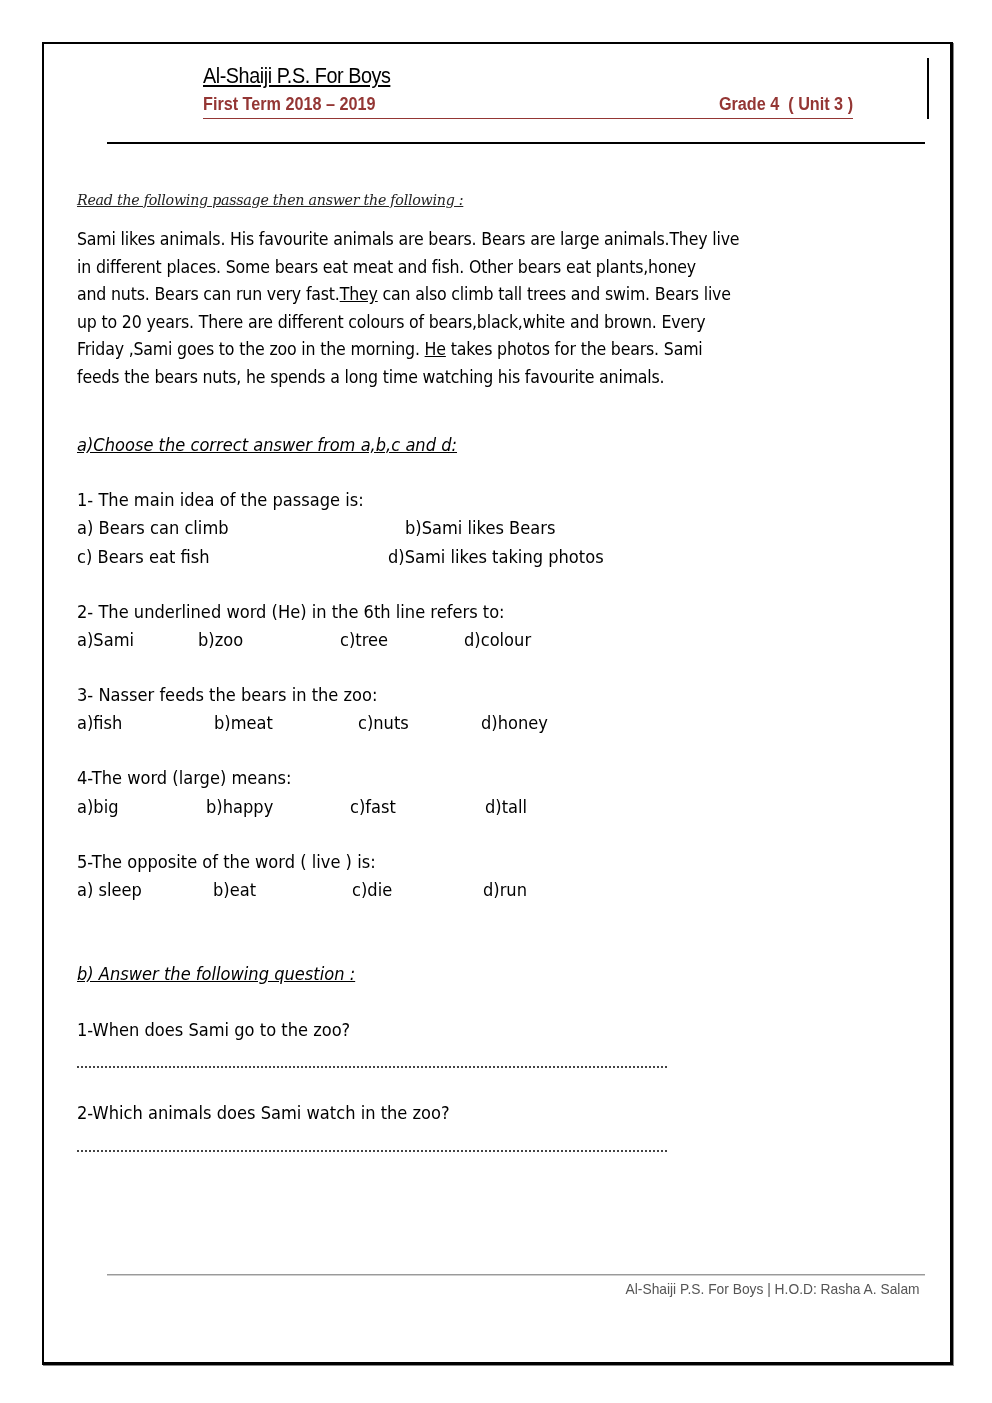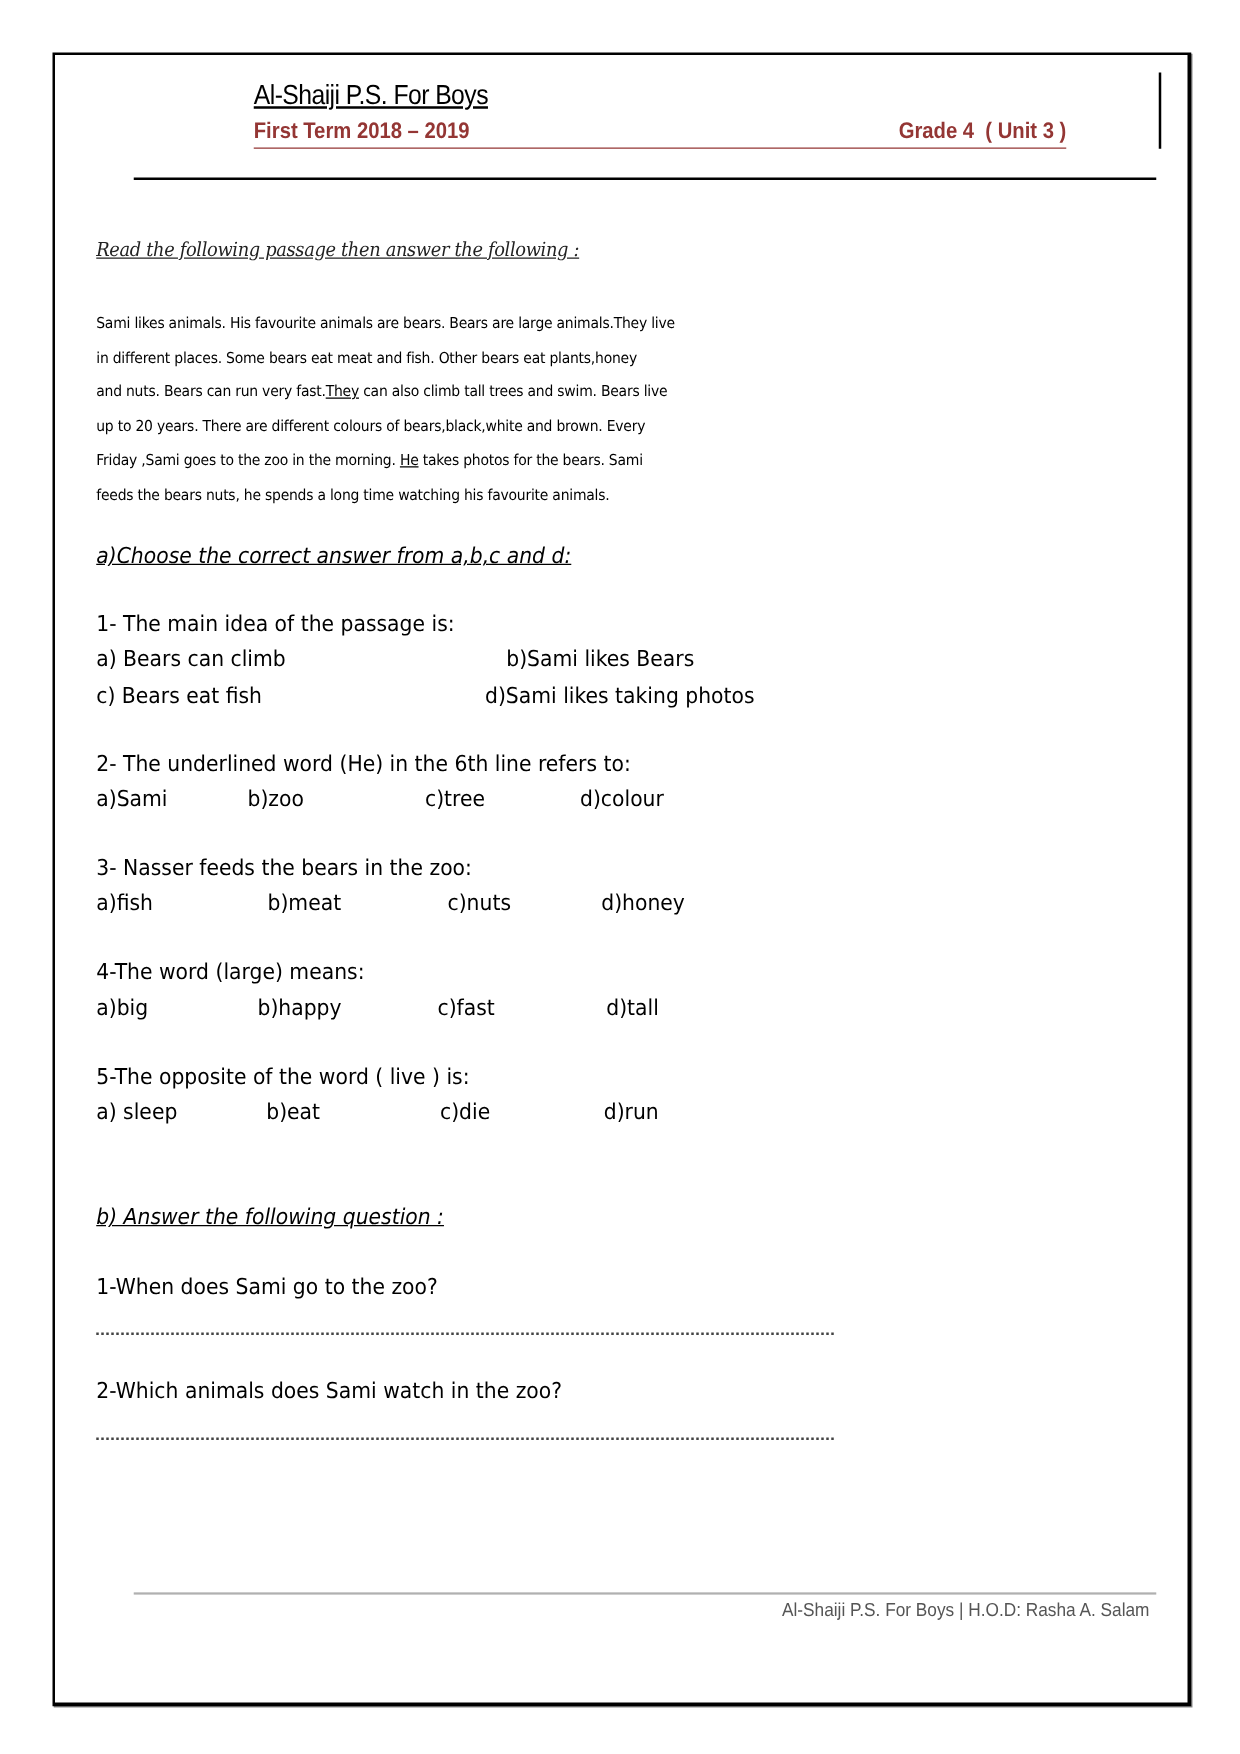--- a/index.html
+++ b/index.html
@@ -12,21 +12,21 @@
   }
   .header-right-bar { position: absolute; left: 927px; top: 58px; width: 2px; height: 61px; background: #000; }
   .school-name { position: absolute; left: 203px; top: 63px; font-family: "Liberation Sans Narrow", "Liberation Sans", sans-serif; font-size: 22px; text-decoration: underline; letter-spacing: -0.5px; transform: scaleX(0.9); transform-origin: left; }
   .term-line { position: absolute; left: 203px; top: 94px; width: 650px; border-bottom: 1px solid #943634; height: 24px; text-align: right; }
   .term { position: absolute; left: 0; top: 0; color: #943634; font-family: "Liberation Sans", sans-serif; font-weight: bold; font-size: 18px; transform: scaleX(0.9); transform-origin: left; }
   .grade { position: absolute; right: 0; top: 0; color: #943634; font-family: "Liberation Sans", sans-serif; font-weight: bold; font-size: 18px; transform: scaleX(0.9); transform-origin: right; white-space: pre; }
   .header-rule { position: absolute; left: 107px; top: 142px; width: 818px; height: 2px; background: #000; }
 
   .instruction { position: absolute; left: 77px; top: 191px; font-family: "DejaVu Serif", serif; font-style: italic; font-size: 15.5px; text-decoration: underline; color: #222; letter-spacing: -0.3px; transform: scaleX(0.92); transform-origin: left; }
 
-  .passage { position: absolute; left: 77px; top: 245px; width: 800px; font-size: 12px; line-height: 27.6px; letter-spacing: -0.2px; }
+  .passage { position: absolute; left: 77px; top: 226px; width: 800px; font-size: 17px; line-height: 27.6px; letter-spacing: -0.2px; }
   .passage .line { display: block; white-space: nowrap; transform: scaleX(0.93); transform-origin: left; }
   .passage u { text-decoration: underline; }
 
   .section-a { position: absolute; left: 77px; top: 435px; font-size: 17.5px; font-style: italic; text-decoration: underline; transform: scaleX(0.93); transform-origin: left; }
 
   .q { position: absolute; left: 77px; font-size: 17.5px; white-space: nowrap; transform: scaleX(0.93); transform-origin: left; }
   .opt { position: absolute; font-size: 17.5px; white-space: nowrap; transform: scaleX(0.93); transform-origin: left; }
 
   .section-b { position: absolute; left: 77px; top: 964px; font-size: 17.5px; font-style: italic; text-decoration: underline; transform: scaleX(0.93); transform-origin: left; }
   .dots { position: absolute; left: 77px; width: 590px; height: 2px; border-bottom: 2px dotted #444; }

